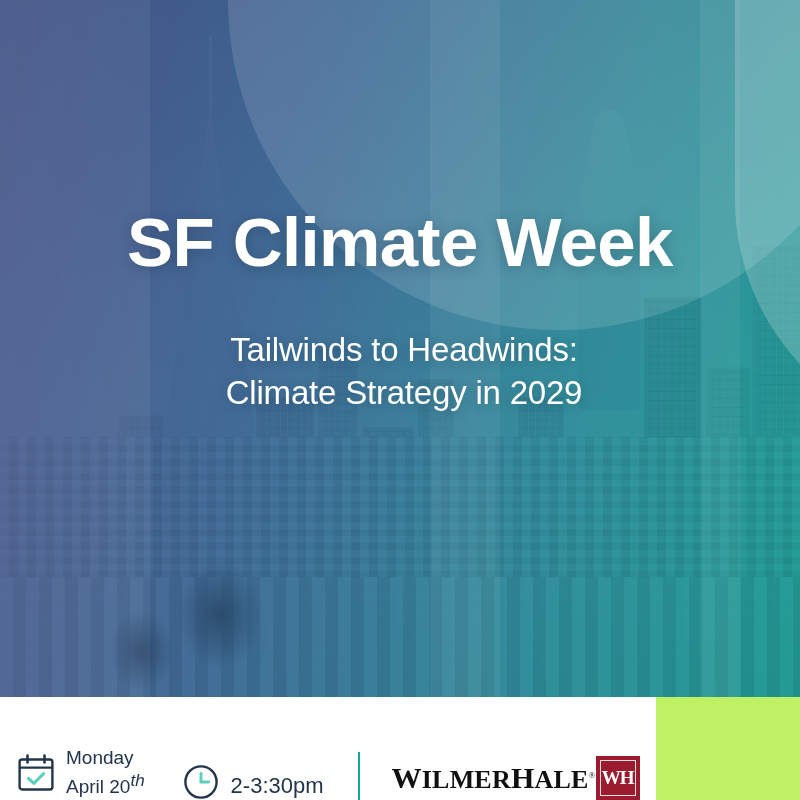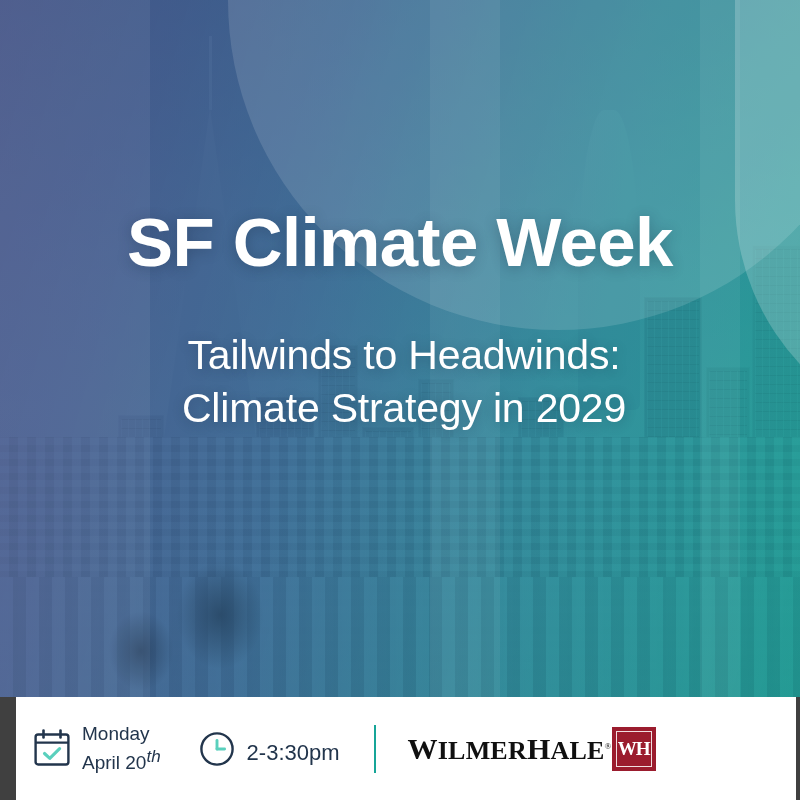--- a/index.html
+++ b/index.html
@@ -9,21 +9,21 @@
   }
   body {
     font-family: "Liberation Sans", "DejaVu Sans", sans-serif;
   }
 
   #poster {
     position: relative;
     width: 800px;
     height: 800px;
     overflow: hidden;
-    background: #404040;
+    background: #bef264;
   }
 
   
   .hero {
     position: absolute;
     left: 0; top: 0;
     width: 800px;
     height: 697px;
     overflow: hidden;
     background: #3f5080;
@@ -168,37 +168,37 @@
     color: #ffffff;
     font-size: 69px;
     line-height: 1.06;
     font-weight: 700;
     letter-spacing: -0.6px;
     text-shadow: 0 2px 14px rgba(20,35,60,.30);
   }
   .subtitle {
     margin: 50px 0 0 0;
     color: #ffffff;
-    font-size: 41px;
+    font-size: 33px;
     line-height: 1.30;
     font-weight: 400;
     letter-spacing: -0.2px;
     text-shadow: 0 2px 12px rgba(20,35,60,.28);
     padding-left: 8px;
   }
 
   
   .footer {
     position: absolute;
-    left: 16px; top: 697px;
-    width: 780px;
+    left: 0; top: 697px;
+    width: 656px;
     height: 103px;
     background: #ffffff;
     display: flex;
-    align-items: center;
+    align-items: flex-end;
     z-index: 8;
   }
 
   .meta-group {
     display: flex;
     align-items: center;
     gap: 12px;
   }
   .meta-date { margin-left: 18px; }
   .meta-time { margin-left: 38px; }

